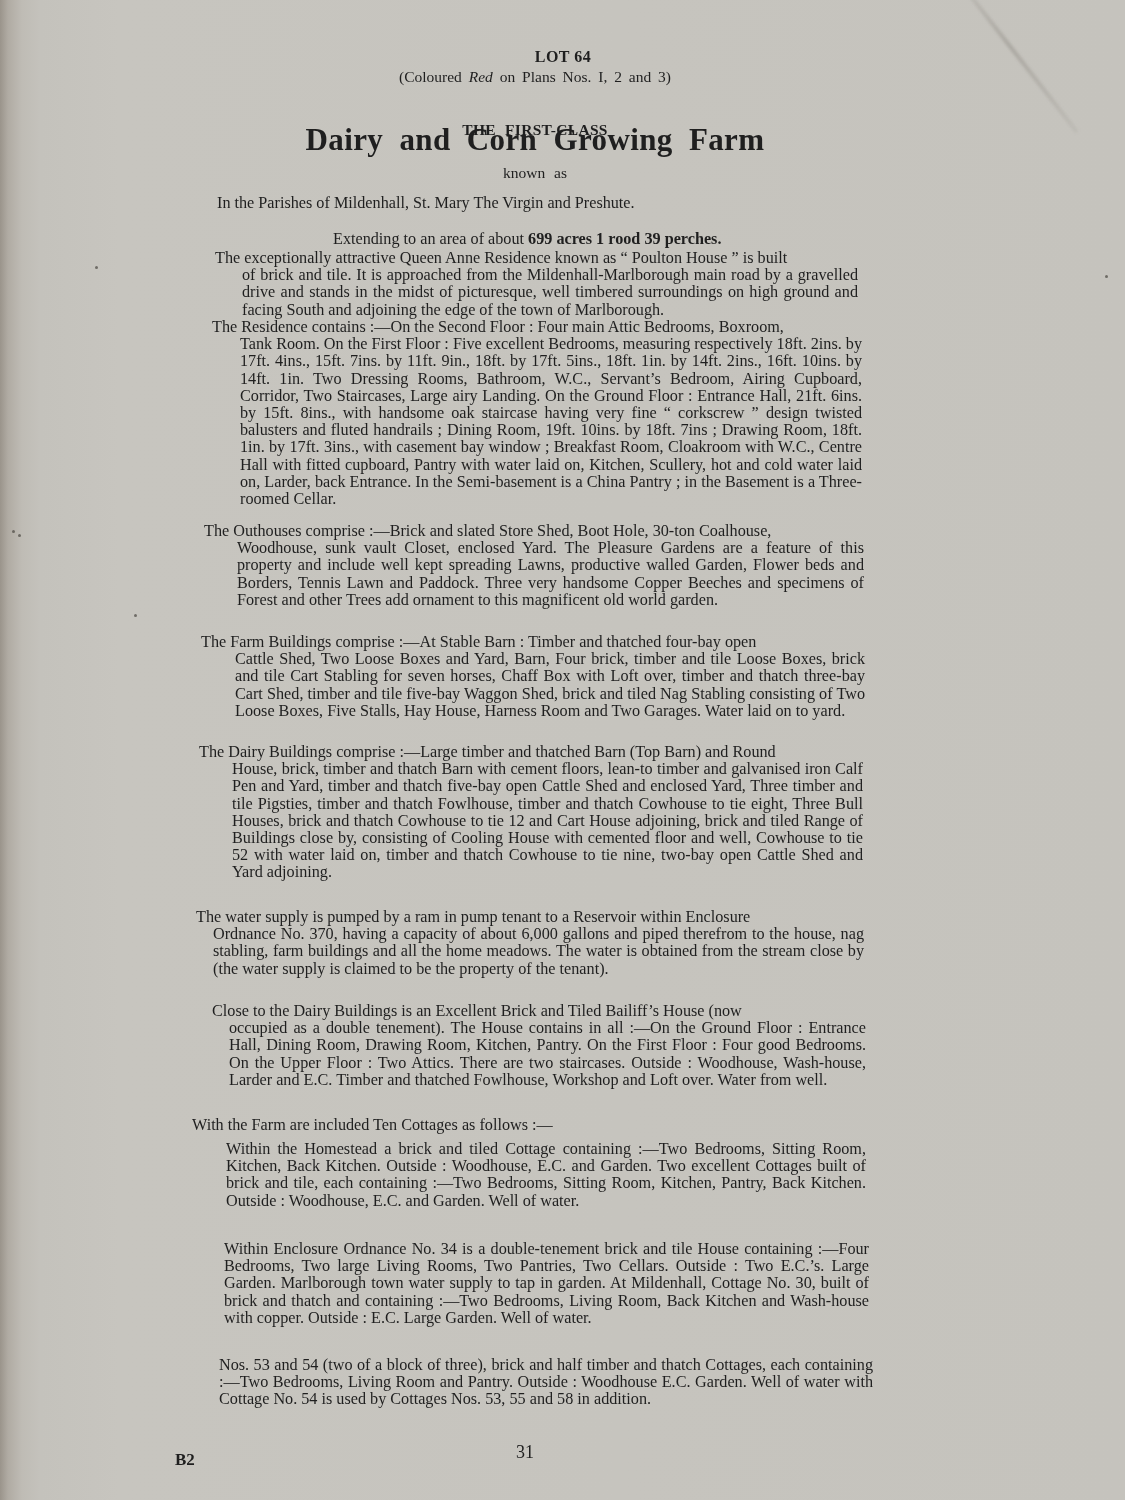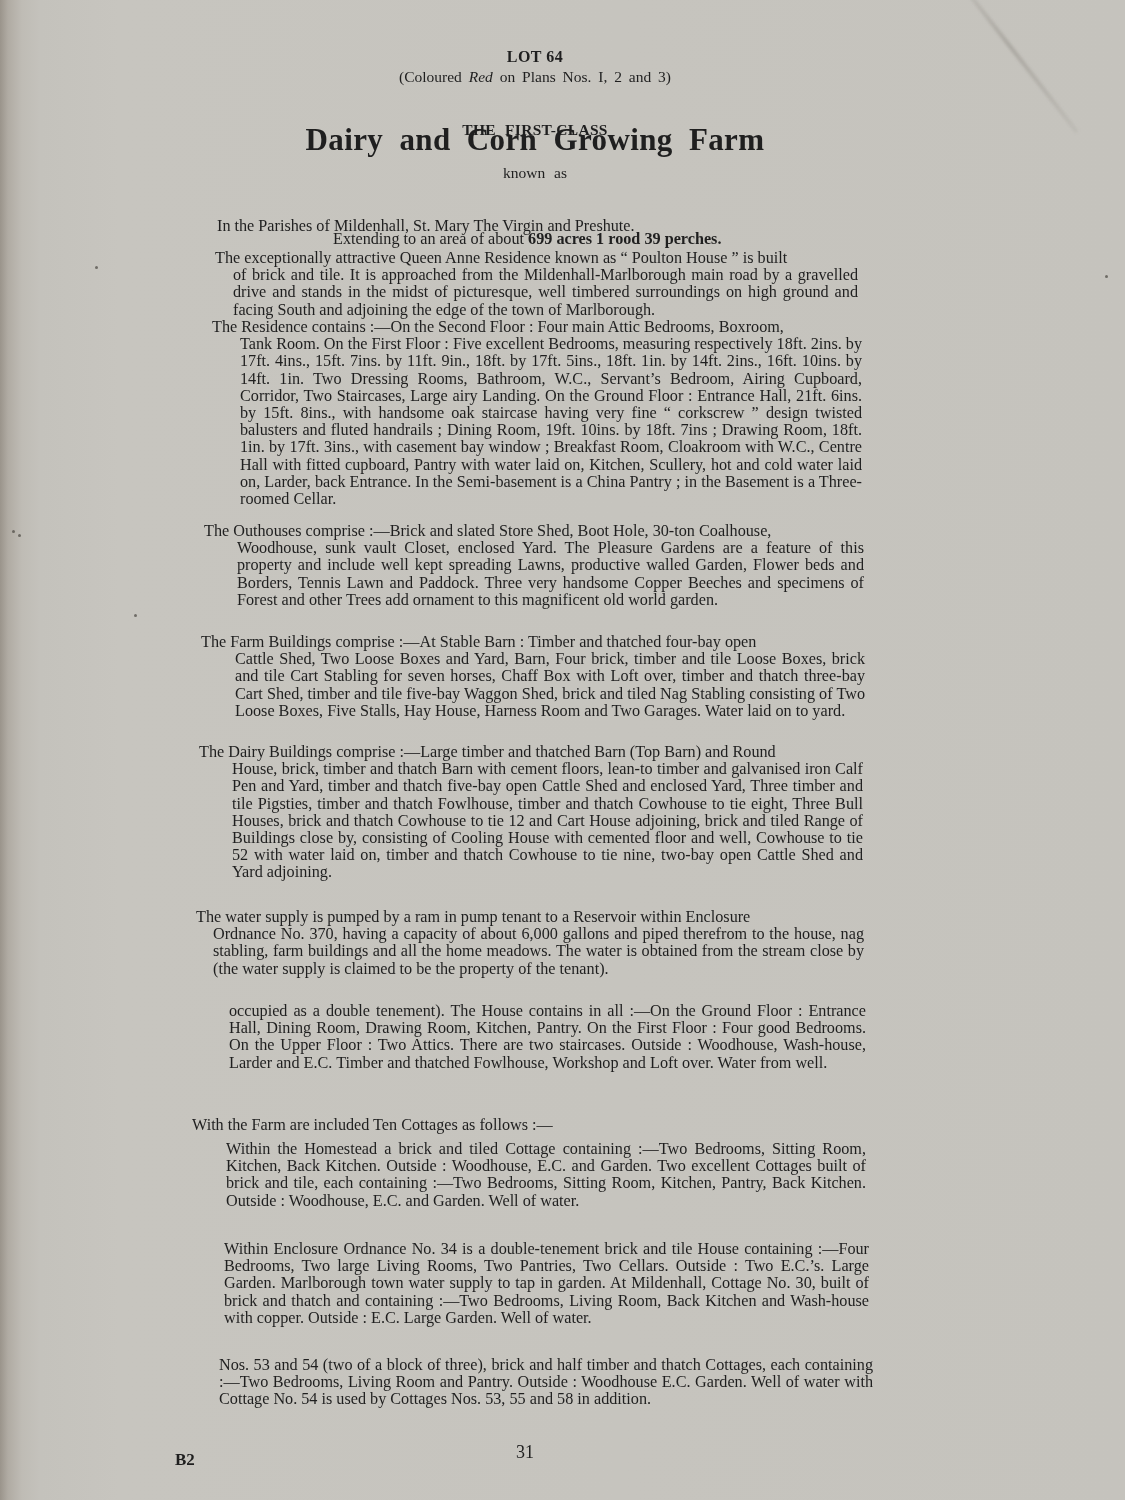--- a/index.html
+++ b/index.html
@@ -36,20 +36,21 @@
     position: absolute;
     left: 0;
     width: 1070px;
     text-align: center;
   }
   .lot {
     top: 48px;
     font-size: 16px;
     font-weight: bold;
     letter-spacing: 0.5px;
+    margin-left: 28px;
   }
   .coloured {
     top: 68px;
     font-size: 15.5px;
     word-spacing: 3px;
   }
   .coloured em { font-style: italic; }
   .firstclass {
     top: 97px;
     font-size: 15.5px;
@@ -129,26 +130,26 @@
   <div class="speck" style="left:134px;top:614px"></div>
   <div class="speck" style="left:95px;top:266px"></div>
   <div class="speck" style="left:1105px;top:275px"></div>
 
   <div class="center lot">LOT 64</div>
   <div class="center coloured"><span>(Coloured </span><em>Red</em><span> on Plans Nos. I, 2 and 3)</span></div>
   <div class="center firstclass">THE FIRST-CLASS</div>
   <div class="center title">Dairy and Corn Growing Farm</div>
   <div class="center knownas">known as</div>
 
-  <div class="line" style="left:217px;top:218px">In the Parishes of Mildenhall, St. Mary The Virgin and Preshute.</div>
+  <div class="line" style="left:217px;top:195px">In the Parishes of Mildenhall, St. Mary The Virgin and Preshute.</div>
   <div class="line" style="left:333px;top:231px"><span>Extending to an area of about </span><span class="bold">699 acres 1 rood 39 perches.</span></div>
 
   <div class="para" style="left:215px;top:250px;width:643px">
     <span class="first">The exceptionally attractive Queen Anne Residence known as “ Poulton House ” is built</span>
-    <span class="rest" style="margin-left:18px">of brick and tile.  It is approached from the Mildenhall-Marlborough main road by a gravelled drive and stands in the midst of picturesque, well timbered surroundings on high ground and facing South and adjoining the edge of the town of Marlborough.</span>
+    <span class="rest" style="margin-left:27px">of brick and tile.  It is approached from the Mildenhall-Marlborough main road by a gravelled drive and stands in the midst of picturesque, well timbered surroundings on high ground and facing South and adjoining the edge of the town of Marlborough.</span>
   </div>
 
   <div class="para" style="left:212px;top:319px;width:650px">
     <span class="first">The Residence contains :—On the Second Floor :  Four main Attic Bedrooms, Boxroom,</span>
     <span class="rest" style="margin-left:28px">Tank Room.  On the First Floor :  Five excellent Bedrooms, measuring respectively 18ft. 2ins. by 17ft. 4ins., 15ft. 7ins. by 11ft. 9in., 18ft. by 17ft. 5ins., 18ft. 1in. by 14ft. 2ins., 16ft. 10ins. by 14ft. 1in.  Two Dressing Rooms, Bathroom, W.C., Servant’s Bedroom, Airing Cupboard, Corridor, Two Staircases, Large airy Landing.  On the Ground Floor :  Entrance Hall, 21ft. 6ins. by 15ft. 8ins., with handsome oak staircase having very fine “ corkscrew ” design twisted balusters and fluted handrails ; Dining Room, 19ft. 10ins. by 18ft. 7ins ; Drawing Room, 18ft. 1in. by 17ft. 3ins., with casement bay window ;  Breakfast Room, Cloakroom with W.C., Centre Hall with fitted cupboard, Pantry with water laid on, Kitchen, Scullery, hot and cold water laid on, Larder, back Entrance.  In the Semi-basement is a China Pantry ; in the Basement is a Three-roomed Cellar.</span>
   </div>
 
   <div class="para" style="left:204px;top:523px;width:660px">
     <span class="first">The Outhouses comprise :—Brick and slated Store Shed, Boot Hole, 30-ton Coalhouse,</span>
     <span class="rest" style="margin-left:33px">Woodhouse, sunk vault Closet, enclosed Yard.  The Pleasure  Gardens are a feature of this property and include well kept spreading Lawns, productive walled Garden, Flower beds and Borders, Tennis Lawn and Paddock.   Three very handsome Copper Beeches and specimens of Forest and other Trees add ornament to this magnificent old world garden.</span>
@@ -163,20 +164,21 @@
     <span class="first">The Dairy Buildings comprise :—Large timber and thatched Barn (Top Barn) and Round</span>
     <span class="rest" style="margin-left:33px">House, brick, timber and thatch Barn with cement floors, lean-to timber and galvanised iron Calf Pen and Yard, timber and thatch five-bay open Cattle Shed and enclosed Yard, Three timber and tile Pigsties, timber and thatch Fowlhouse, timber and thatch Cowhouse to tie eight, Three  Bull Houses, brick and  thatch  Cowhouse to tie 12 and Cart House adjoining, brick and tiled Range of Buildings close by, consisting of Cooling House with cemented floor and well, Cowhouse to tie 52 with water laid on, timber and thatch Cowhouse to tie nine, two-bay open Cattle Shed and Yard adjoining.</span>
   </div>
 
   <div class="para" style="left:196px;top:909px;width:668px">
     <span class="first">The water supply is pumped by a ram in pump tenant to a Reservoir within Enclosure</span>
     <span class="rest" style="margin-left:17px">Ordnance No. 370, having a capacity of about 6,000 gallons and piped therefrom to the house, nag stabling, farm buildings and all the home meadows.  The water is obtained from the stream close by (the water supply is claimed to be the property of the tenant).</span>
   </div>
 
   <div class="para" style="left:212px;top:1003px;width:654px">
+    <span class="first">Close to the Dairy Buildings is an Excellent Brick and Tiled Bailiff’s House (now</span>
     <span class="rest" style="margin-left:17px">occupied as a double tenement).  The House contains in all :—On the Ground Floor : Entrance Hall, Dining Room, Drawing Room, Kitchen, Pantry.  On the First Floor : Four good Bedrooms.  On the Upper Floor :  Two Attics.  There are two staircases. Outside :  Woodhouse, Wash-house, Larder and E.C.   Timber and thatched Fowlhouse, Workshop and Loft over.   Water from well.</span>
   </div>
 
   <div class="line" style="left:192px;top:1117px">With the Farm are included Ten Cottages as follows :—</div>
 
   <div class="para" style="left:226px;top:1141px;width:640px">
     <span class="rest">Within the Homestead a brick and tiled Cottage containing :—Two Bedrooms, Sitting Room, Kitchen, Back Kitchen.  Outside :  Woodhouse, E.C. and Garden. Two excellent Cottages built of brick and tile, each containing :—Two Bedrooms, Sitting Room, Kitchen, Pantry, Back Kitchen.  Outside :  Woodhouse, E.C. and Garden.  Well of water.</span>
   </div>
 
   <div class="para" style="left:224px;top:1241px;width:645px">

